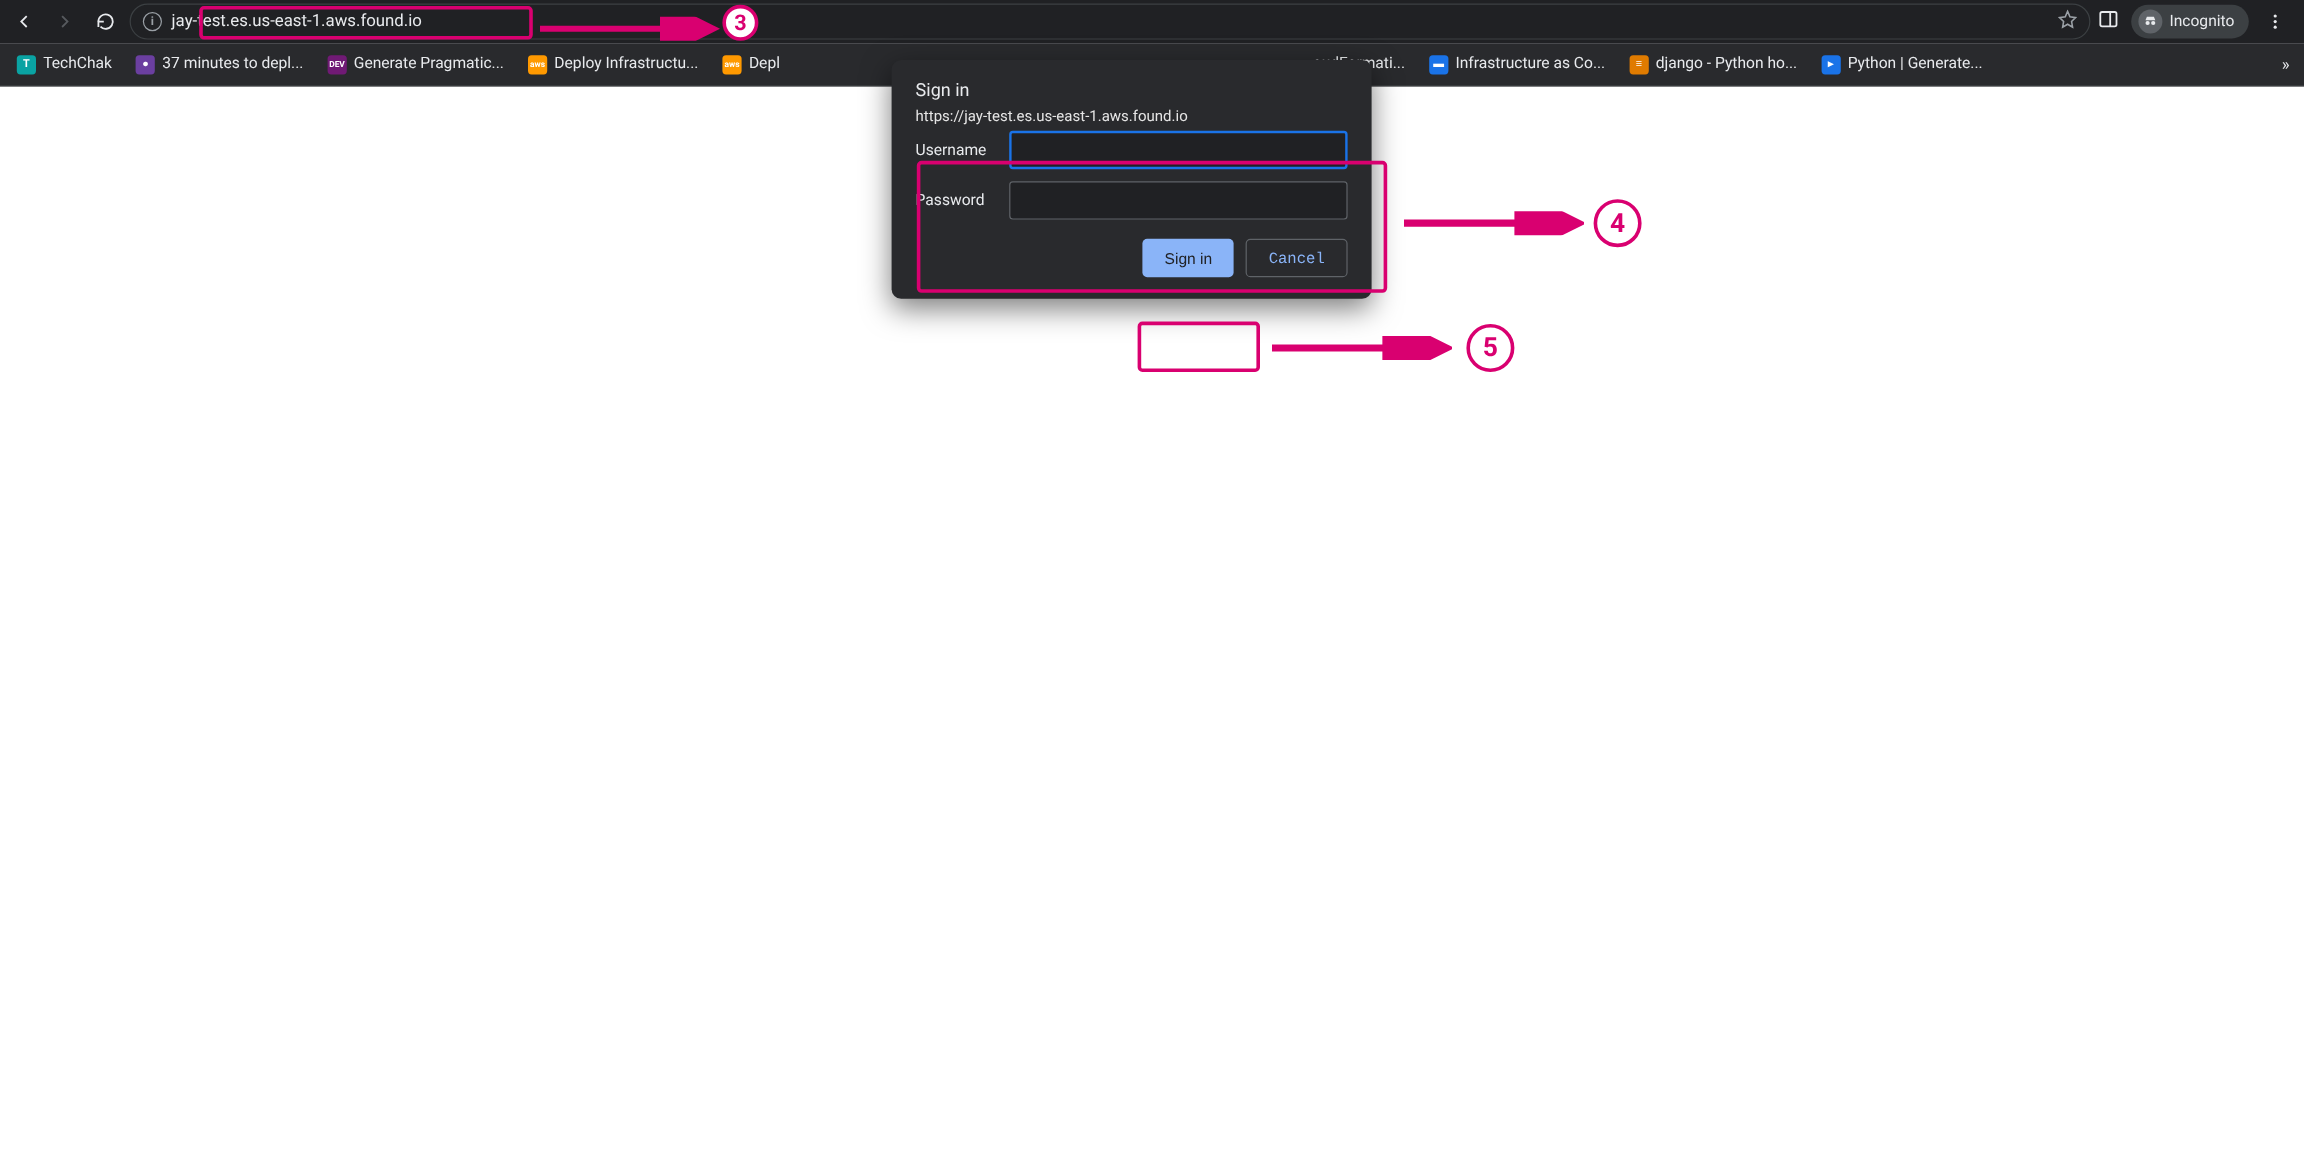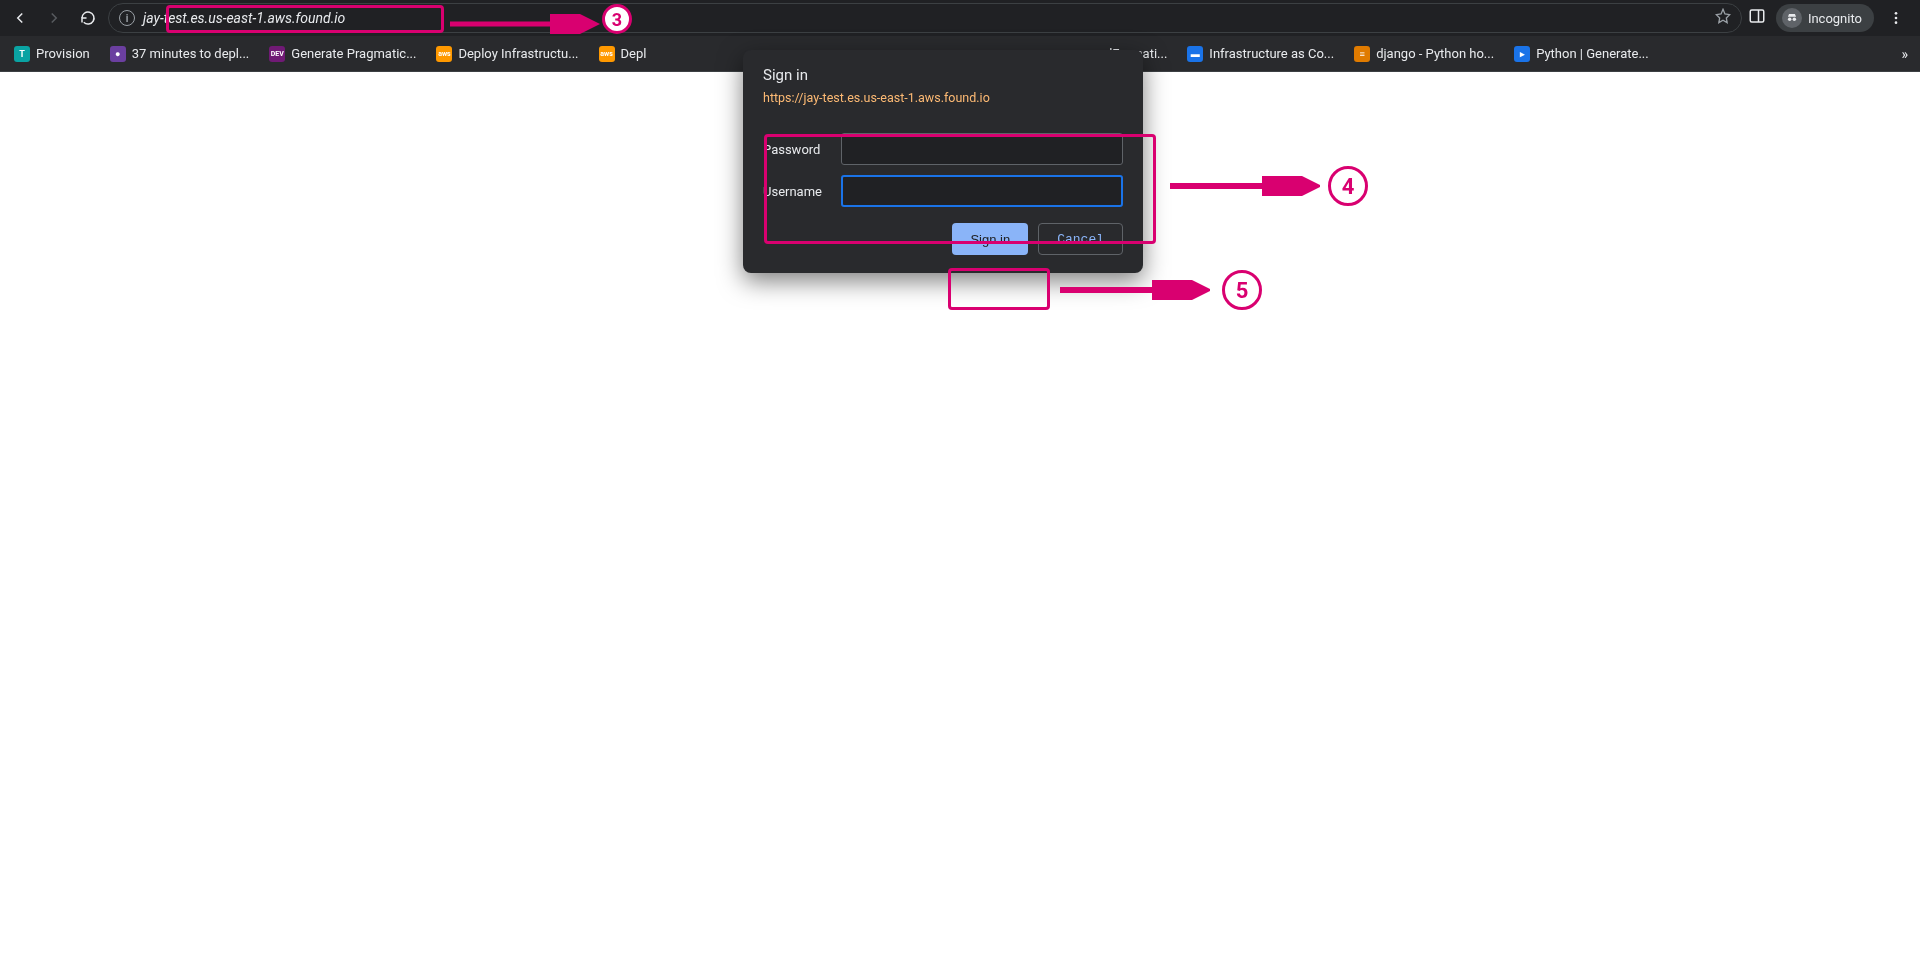--- a/index.html
+++ b/index.html
@@ -50,21 +50,20 @@
     border: 1.5px solid #9aa0a6;
     border-radius: 50%;
     display: flex; align-items: center; justify-content: center;
     font-size: 10px; color: #9aa0a6;
     font-weight: bold;
   }
   .url-text {
     color: #e8eaed;
     font-size: 14px;
     white-space: nowrap;
-    font-style: italic;
   }
   .star-icon { margin-left: auto; }
 
   .right-controls {
     display: flex;
     align-items: center;
     gap: 10px;
     padding-right: 6px;
   }
   .incognito-badge {
@@ -130,21 +129,21 @@
     left: 743px;
     width: 400px;
     background: #292a2d;
     color: #e8eaed;
     border-radius: 8px;
     box-shadow: 0 8px 24px rgba(0,0,0,.5);
     padding: 16px 20px 18px 20px;
     z-index: 5;
   }
   .auth-title { font-size: 15px; margin-bottom: 6px; }
-  .auth-origin { font-size: 12.5px; color: #fdba74; margin-bottom: 28px; }
+  .auth-origin { font-size: 12.5px; color: #e5e5e5; margin-bottom: 4px; }
   .field-row {
     display: flex;
     align-items: center;
     margin-bottom: 10px;
   }
   .field-label { width: 78px; font-size: 13px; color: #e8eaed; }
   .field-input {
     flex: 1;
     height: 32px;
     background: #202124;
@@ -263,21 +262,21 @@
           <circle cx="12" cy="12" r="2"></circle>
           <circle cx="12" cy="19" r="2"></circle>
         </svg>
     </div>
   </div>
 </div>
 
 <div class="bookmarks">
   <div class="bm-item">
     <span class="bm-icon" style="background:#0aa3a3">T</span>
-    <span>Provision</span>
+    <span>TechChak</span>
   </div>
   <div class="bm-item">
     <span class="bm-icon" style="background:#6b3fa0">●</span>
     <span>37 minutes to depl...</span>
   </div>
   <div class="bm-item">
     <span class="bm-icon" style="background:#701a75;font-size:7px">DEV</span>
     <span>Generate Pragmatic...</span>
   </div>
   <div class="bm-item">
@@ -306,26 +305,26 @@
     <span>Python | Generate...</span>
   </div>
   <span class="bm-overflow">»</span>
 </div>
 
 <div class="auth-dialog">
   <div class="auth-title">Sign in</div>
   <div class="auth-origin">https://jay-test.es.us-east-1.aws.found.io</div>
 
   <div class="field-row">
+    <div class="field-label">Username</div>
+    <input class="field-input focused" type="text" style="">
+  </div>
+  <div class="field-row">
     <div class="field-label">Password</div>
     <input class="field-input" type="password" style="">
-  </div>
-  <div class="field-row">
-    <div class="field-label">Username</div>
-    <input class="field-input focused" type="text" style="">
   </div>
 
   <div class="dialog-actions">
     <button class="btn btn-primary">Sign in</button>
     <button class="btn btn-secondary">Cancel</button>
   </div>
 </div>
 
 <div class="anno-box" style="left:166px; top:5px; width:278px; height:28px;"></div>
 <div class="anno-arrow" style="left:450px; top:14px;">

